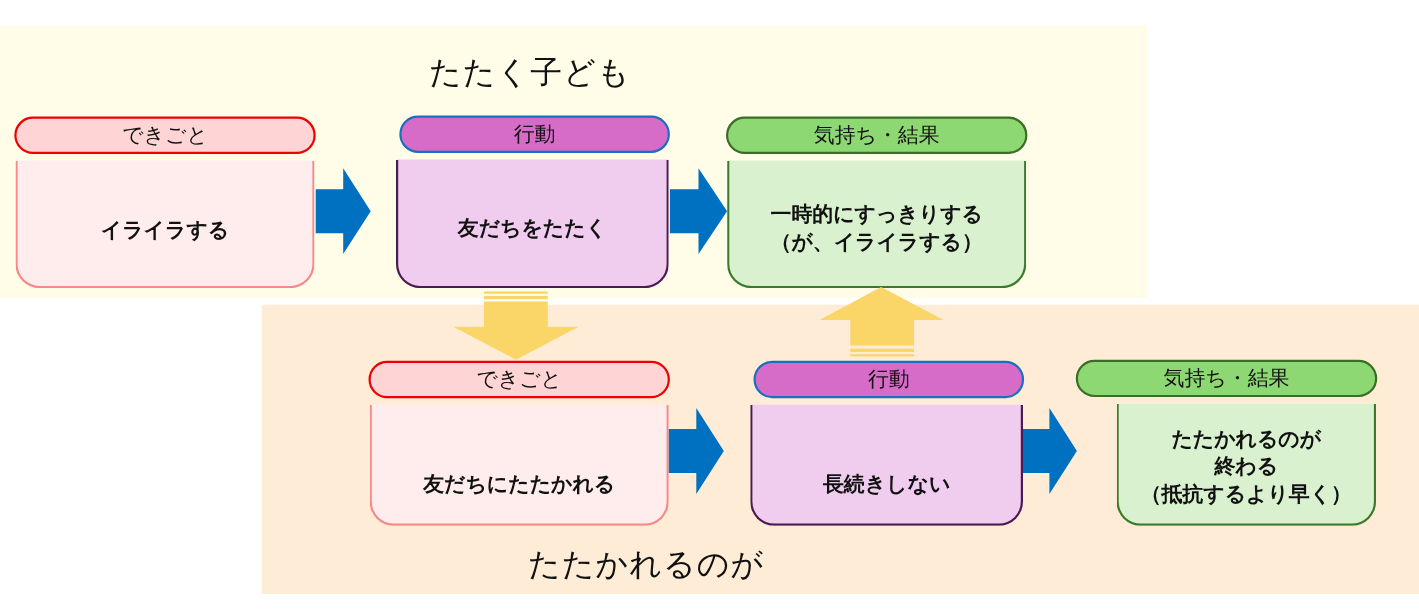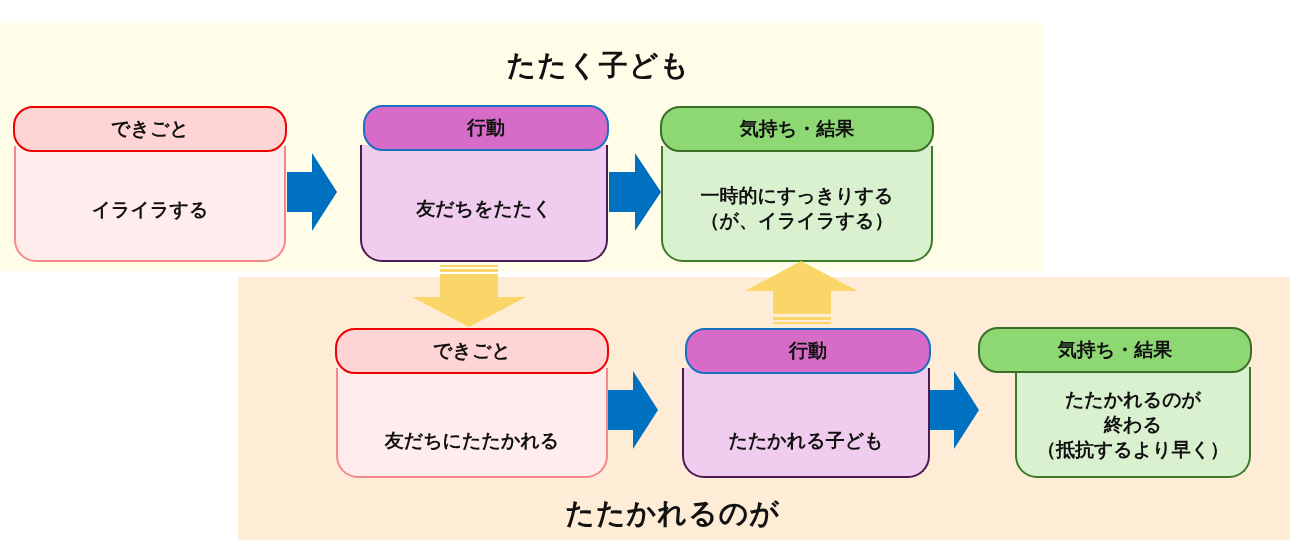--- a/index.html
+++ b/index.html
@@ -6,38 +6,38 @@
   body {
     width: 1290px; height: 558px; position: relative; overflow: hidden;
     background: #ffffff;
     font-family: "DejaVu Sans", sans-serif;
     color: #111;
   }
   .panel { position: absolute; }
   .panel-top { left: 0; top: 23px; width: 1043px; height: 248px; background: #fffce8; }
   .panel-bottom { left: 238px; top: 277px; width: 1052px; height: 263px; background: #ffecd6; }
   .title {
-    position: absolute; font-weight: bold; font-size: 29px; letter-spacing: 1px;
-    text-align: right; white-space: nowrap;
+    position: absolute; font-weight: normal; font-size: 29px; letter-spacing: 1px;
+    text-align: left; white-space: nowrap;
   }
   .title-top { left: 390px; width: 300px; top: 46px; }
   .title-bottom { left: 480px; width: 300px; top: 494px; }
 
   .box { position: absolute; width: 274px; }
   .box .body {
     position: absolute; left: 1px; right: 1px; top: 40px; bottom: 0;
     border-radius: 0 0 22px 22px; border: 2px solid; border-top: none;
     display: flex; align-items: center; justify-content: center; text-align: center;
     font-size: 19px; font-weight: bold; line-height: 1.3; padding-top: 12px; box-sizing: border-box;
   }
   .box .head {
-    position: absolute; left: 0; right: 0; top: 0; height: 46px;
+    position: absolute; left: 0; right: 0; top: 0; height: 34px;
     border-radius: 20px; border: 2px solid; box-sizing: border-box;
     display: flex; align-items: center; justify-content: center;
-    font-size: 19px; font-weight: bold; z-index: 2;
+    font-size: 19px; font-weight: normal; z-index: 2;
   }
   .box.event .head { background: #ffd4d4; border-color: #ee0000; }
   .box.event .body { background: #ffeded; border-color: #f58888; }
   .box.action .head { background: #d66cc8; border-color: #1a6fc0; margin-left: 28px; }
   .box.action .body { background: #f0cdee; border-color: #4b1a52; margin-left: 24px; }
   .box.feel .head { background: #8ed874; border-color: #3a6d28; }
   .box.feel .body { background: #d9f1cf; border-color: #3a7a28; font-family: Liberation Serif, serif; }
 
   .b1 { left: 13px; top: 106px; height: 156px; }
   .b2 { left: 335px; top: 105px; height: 157px; }
@@ -76,21 +76,21 @@
     </div>
   </div>
 </div>
 
 <div class="box event b4">
   <div class="head">できごと</div>
   <div class="body">友だちにたたかれる</div>
 </div>
 <div class="box action b5">
   <div class="head">行動</div>
-  <div class="body">たたかれる子ども</div>
+  <div class="body">長続きしない</div>
 </div>
 <div class="box feel b6">
   <div class="head">気持ち・結果</div>
   <div class="body">
     <div>
       <div>たたかれるのが</div>
       <div>終わる</div>
       <div>（抵抗するより早く）</div>
     </div>
   </div>

